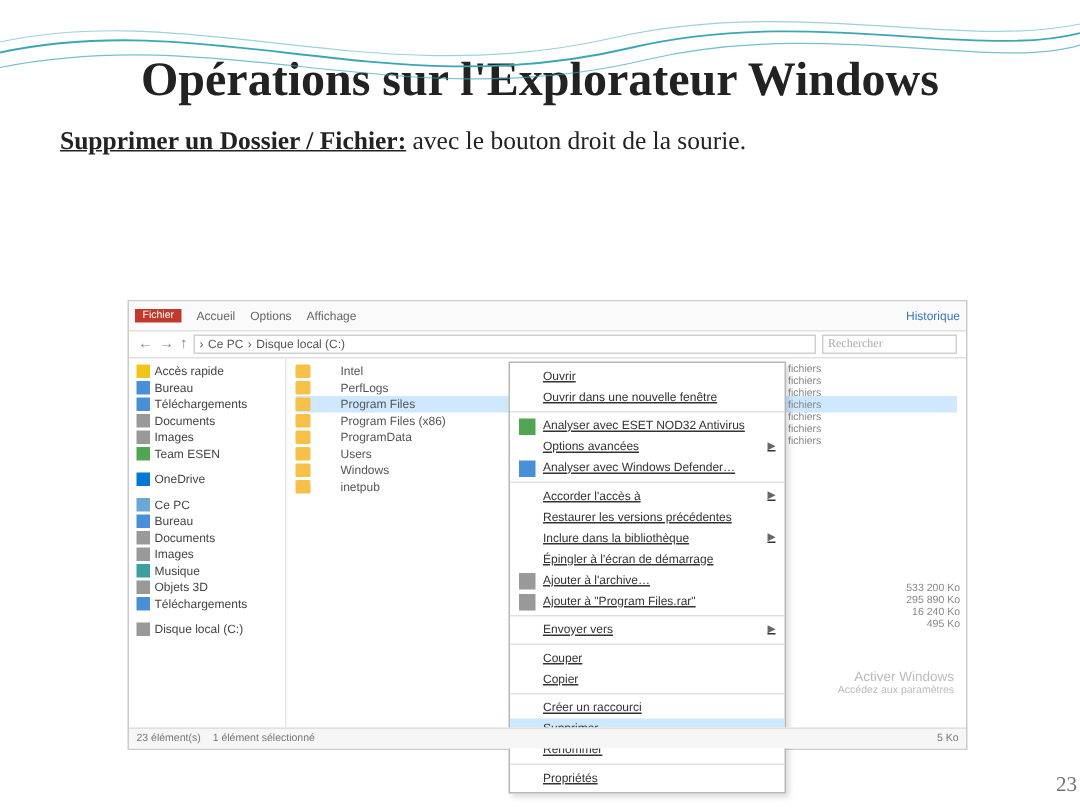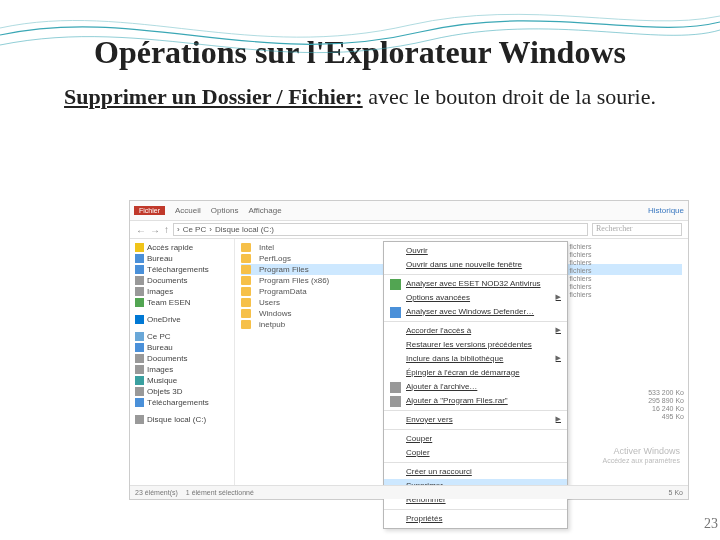--- a/index.html
+++ b/index.html
@@ -17,57 +17,55 @@
   .title {
     font-family: Georgia, "Times New Roman", serif;
     font-size: 32px;
     text-align: center;
     color: #222;
     padding-top: 34px;
     line-height: 1.15;
   }
   .subtitle {
     font-family: Georgia, "Times New Roman", serif;
-    font-size: 22px;
+    font-size: 17px;
     color: #222;
     padding: 12px 40px 0 40px;
     line-height: 1.3;
-    text-align: center;
   }
   .subtitle .lead { font-weight: bold; text-decoration: underline; }
   .page-num {
     position: absolute; right: 2px; bottom: 8px;
     font-family: Georgia, serif; font-size: 14px; color: #737373;
   }
   .explorer {
     position: absolute;
     left: 85px; top: 200px;
     width: 560px; height: 300px;
     border: 1px solid #ccc;
     background: #fff;
     font-size: 8px;
     color: #555;
     filter: blur(0.3px);
-    margin-left: 44px;
   }
   .ribbon { height: 20px; background: #fafafa; border-bottom: 1px solid #e0e0e0; display:flex; align-items:center; padding: 0 4px; gap:10px;}
   .ribbon span { color:#666; }
   .ribbon .red { background:#c0392b; color:#fff; padding:1px 5px; font-size:7px;}
   .nav { height: 18px; border-bottom:1px solid #e0e0e0; display:flex; align-items:center; padding:0 6px; gap:4px;}
   .nav .arrow { color:#888; font-size:10px;}
   .nav .path { flex:1; border:1px solid #d0d0d0; height:13px; padding:0 3px; display:flex; align-items:center; gap:3px;}
   .nav .search { width:90px; border:1px solid #d0d0d0; height:13px; padding:0 3px; color:#aaa;font-family:Liberation Serif, serif;}
   .body { display:flex; height: calc(100% - 38px - 14px); }
   .sidebar { width: 105px; border-right:1px solid #e8e8e8; padding:3px 0;}
   .sidebar .item { display:flex; align-items:flex-start; gap:3px; padding:1px 5px; color:#444;}
   .sidebar .item .ico { width:9px; height:9px; display:inline-block; }
   .sidebar .sep { height:6px; }
   .main { flex:1; position:relative; padding:3px 6px;}
   .filelist { }
-  .filelist .row { display:flex; gap:8px; padding:1px 0;}
+  .filelist .row { display:flex; gap:20px; padding:1px 0;}
   .filelist .row .fico { width:10px; height:9px; background:#f6c049; border-radius:1px;}
   .filelist .row.sel { background:#cde8ff; }
   .rcol { position:absolute; right:4px; top:3px; width:150px; font-size:7px; color:#888;}
   .rcol div { display:flex; justify-content:space-between; padding:0.5px 0;}
   .ctxmenu {
     position:absolute; left:148px; top:2px;
     width:185px;
     background:#fff; border:1px solid #b8b8b8;
     box-shadow: 2px 2px 4px rgba(0,0,0,0.15);
     padding:2px 0;

